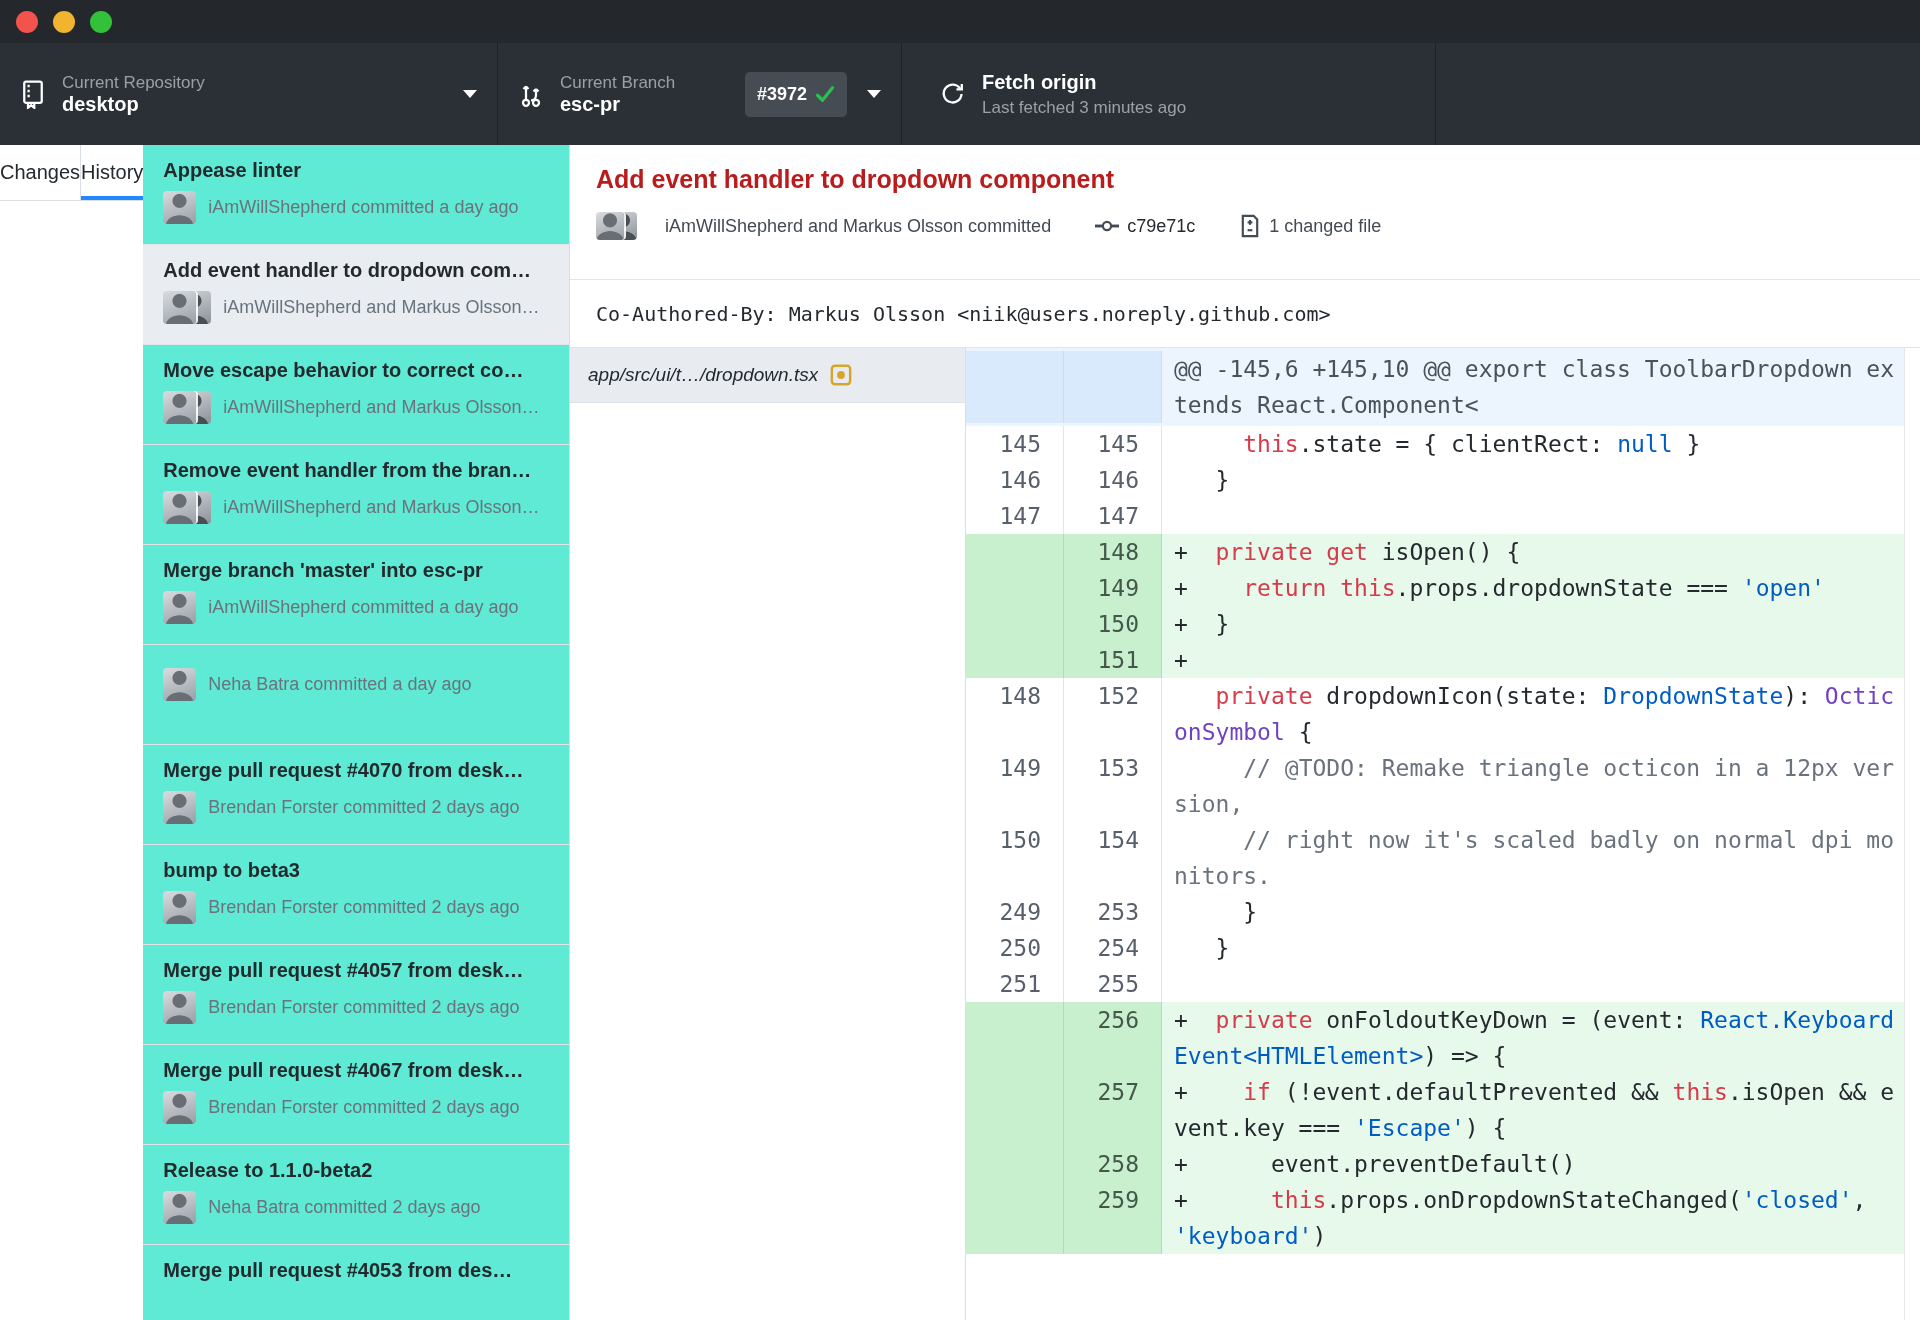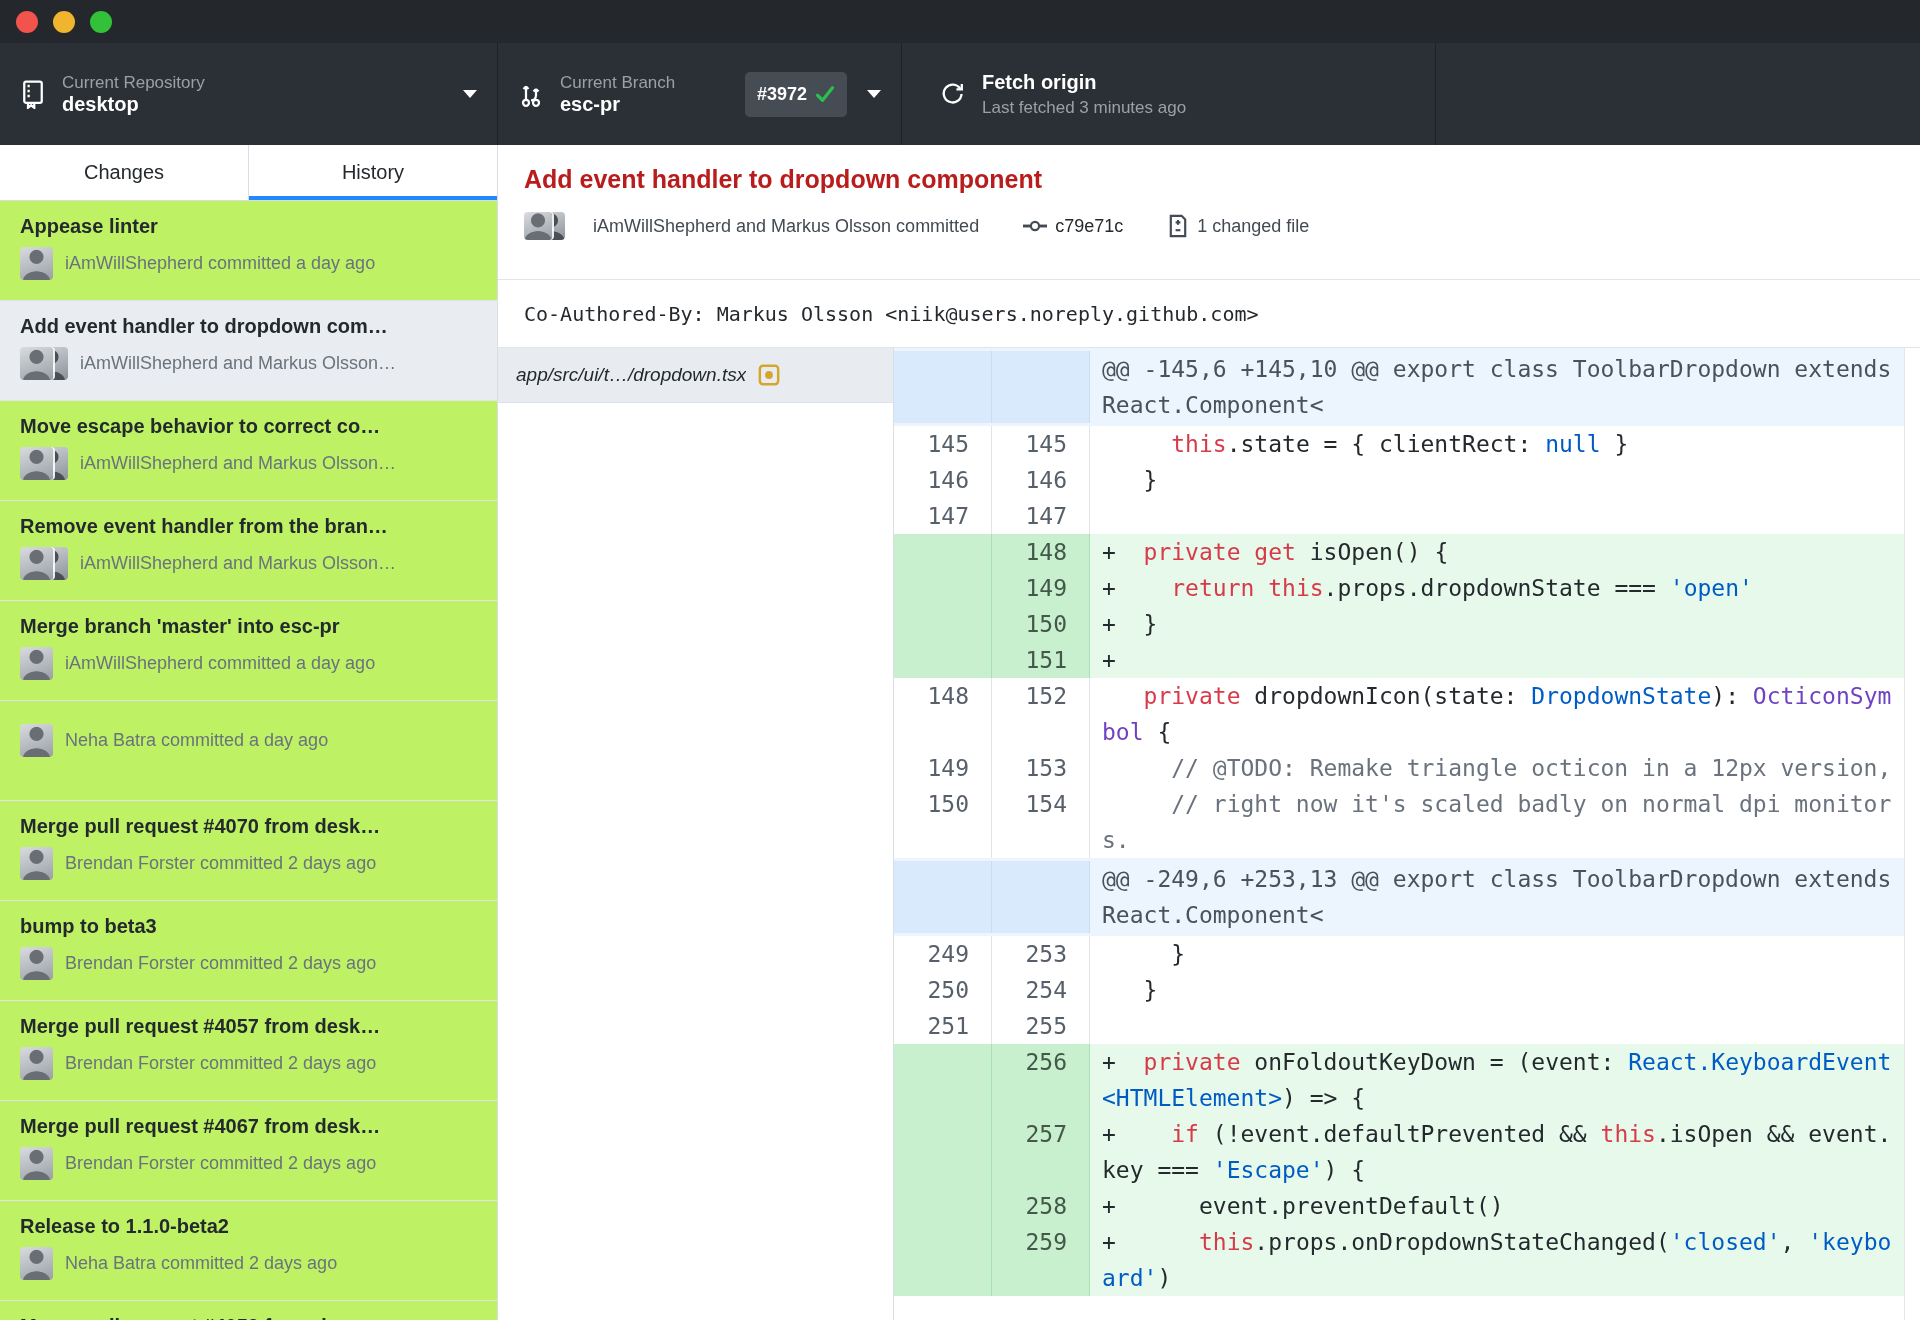--- a/index.html
+++ b/index.html
@@ -25,27 +25,27 @@
   .tb-value{font-size:20px;font-weight:bold;color:#fff;}
   .tb-spacer{flex:1;}
   .caret{width:0;height:0;border-left:7px solid transparent;border-right:7px solid transparent;border-top:8px solid #fff;flex:none;}
   .pr-badge{background:#454c54;border-radius:5px;padding:12px 12px;display:flex;align-items:center;gap:8px;
             font-size:18px;font-weight:bold;color:#fff;margin-right:20px;}
 
   
   .content{flex:1;display:flex;min-height:0;}
 
   
-  .sidebar{width:498px;flex:none;border-right:1px solid #d8dee4;box-sizing:border-box;display:flex;flex-direction:column;background:#fff;}
+  .sidebar{width:570px;flex:none;border-right:1px solid #d8dee4;box-sizing:border-box;display:flex;flex-direction:row;background:#fff;}
   .tabs{display:flex;height:55px;flex:none;border-bottom:1px solid #d8dee4;}
   .tab{flex:1;display:flex;align-items:center;justify-content:center;font-size:20px;color:#24292e;cursor:pointer;background:#fff;}
   .tab:first-child{border-right:1px solid #d8dee4;}
   .tab.active{box-shadow:inset 0 -4px 0 #2188ff;font-weight:normal;}
   .commit-list{flex:1;overflow:hidden;}
-  .commit{height:100px;box-sizing:border-box;padding:14px 20px 0 20px;border-bottom:1px solid #e1e4e8;background:#bef264;cursor:pointer;}
+  .commit{height:100px;box-sizing:border-box;padding:14px 20px 0 20px;border-bottom:1px solid #e1e4e8;background:#5eead4;cursor:pointer;}
   .commit.sel{background:#e9edf1;}
   .c-title{font-size:20px;font-weight:bold;color:#24292e;white-space:nowrap;overflow:hidden;}
   .c-meta{display:flex;align-items:center;margin-top:9px;gap:12px;color:#6a737d;font-size:18px;white-space:nowrap;overflow:hidden;}
 
   
   .avatar{width:33px;height:33px;border-radius:4px;flex:none;
     background:
       radial-gradient(circle at 50% 30%, #686e74 6.5px, rgba(0,0,0,0) 7.5px),
       radial-gradient(ellipse 14px 10px at 50% 103%, #686e74 13px, rgba(0,0,0,0) 14px),
       linear-gradient(160deg,#d9dcdf,#989fa5);}
@@ -354,25 +354,20 @@
             <div class="drow ctx">
               <div class="g">149</div>
               <div class="g">153</div>
               <div class="code"><span> </span><span class="sc">    // @TODO: Remake triangle octicon in a 12px version,</span></div>
             </div>
             <div class="drow ctx">
               <div class="g">150</div>
               <div class="g">154</div>
               <div class="code"><span> </span><span class="sc">    // right now it's scaled badly on normal dpi monitors.</span></div>
             </div>
-            <div class="drow hunk">
-              <div class="g"></div>
-              <div class="g"></div>
-              <div class="code">@@ -249,6 +253,13 @@ export class ToolbarDropdown extends React.Component&lt;</div>
-            </div>
             <div class="drow ctx">
               <div class="g">249</div>
               <div class="g">253</div>
               <div class="code"><span> </span><span>    }</span></div>
             </div>
             <div class="drow ctx">
               <div class="g">250</div>
               <div class="g">254</div>
               <div class="code"><span> </span><span>  }</span></div>
             </div>

